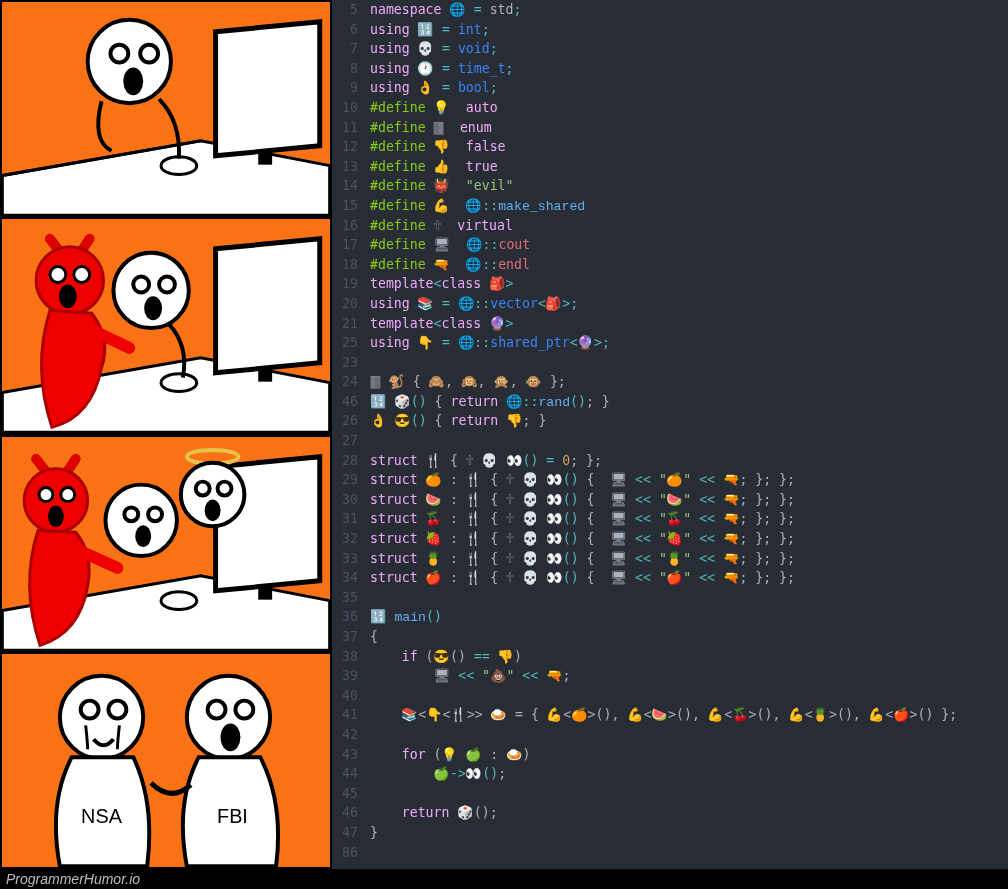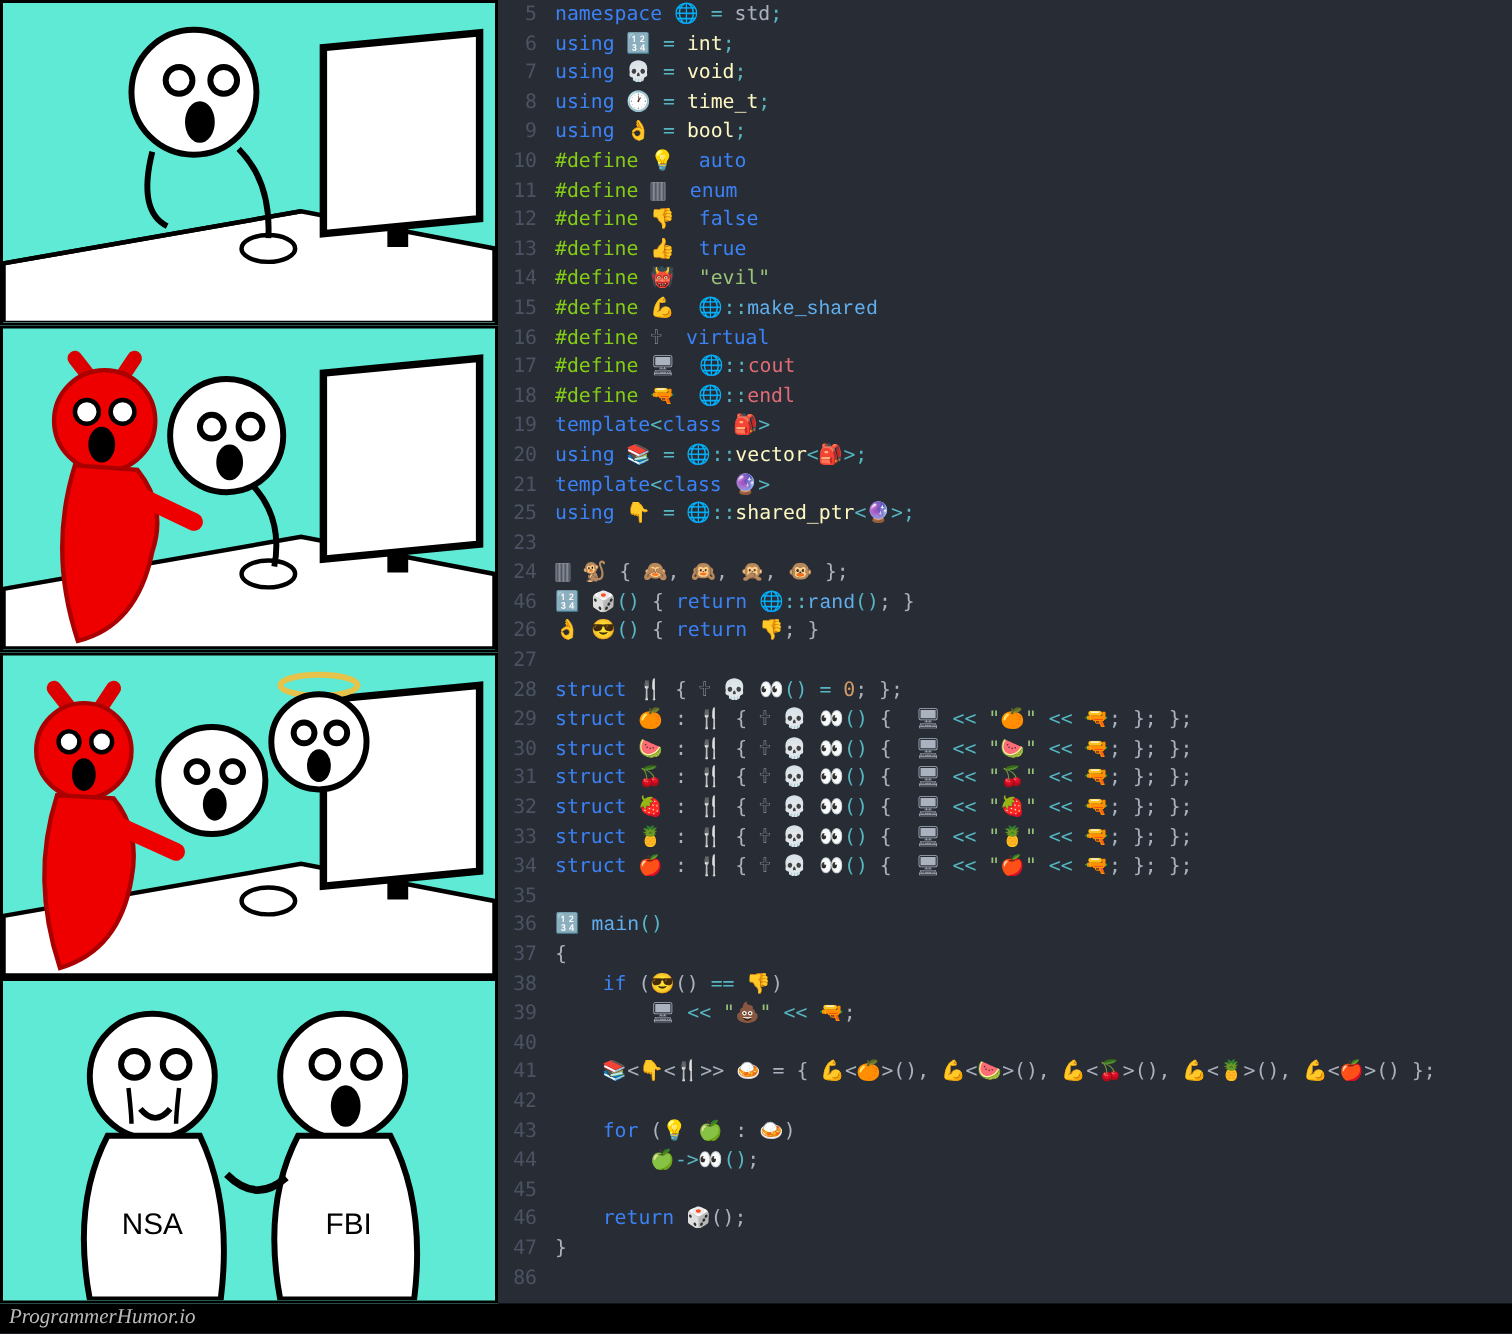--- a/index.html
+++ b/index.html
@@ -19,21 +19,21 @@
   }
   .comic {
     width: 332px;
     background: #fff;
     display: flex;
     flex-direction: column;
   }
   .panel {
     flex: 1;
     border: 2px solid #000;
-    background: #5eead4;
+    background: #f97316;
     position: relative;
     overflow: hidden;
   }
   .panel svg { width: 100%; height: 100%; }
   .editor {
     flex: 1;
     background: #282c34;
     display: flex;
     font-size: 13.2px;
     line-height: 19.6px;
@@ -50,33 +50,33 @@
   }
   .code {
     flex: 1;
     padding-left: 4px;
     white-space: pre;
     color: #abb2bf;
     overflow: hidden;
   }
   .line { height: 19.6px; }
   
-  .kw   { color: #3b82f6; } 
+  .kw   { color: #f0abfc; } 
   .pp   { color: #84cc16; } 
-  .type { color: #fef9c3; }
+  .type { color: #3b82f6; }
   .fn   { color: #61afef; font-family: Liberation Mono, monospace; }
   .str  { color: #98c379; }
   .num  { color: #d19a66; }
   .op   { color: #56b6c2; }
   .id   { color: #e06c75; }
   .pl   { color: #abb2bf; }
   .watermark {
     background: #000;
     color: #bbb;
-    font-family: Liberation Serif, serif;
+    font-family: Liberation Sans, sans-serif;
     font-size: 14px;
     font-style: italic;
     padding: 2px 6px;
     height: 20px;
   }
 </style>
 </head>
 <body>
 
 <div class="main-row">

